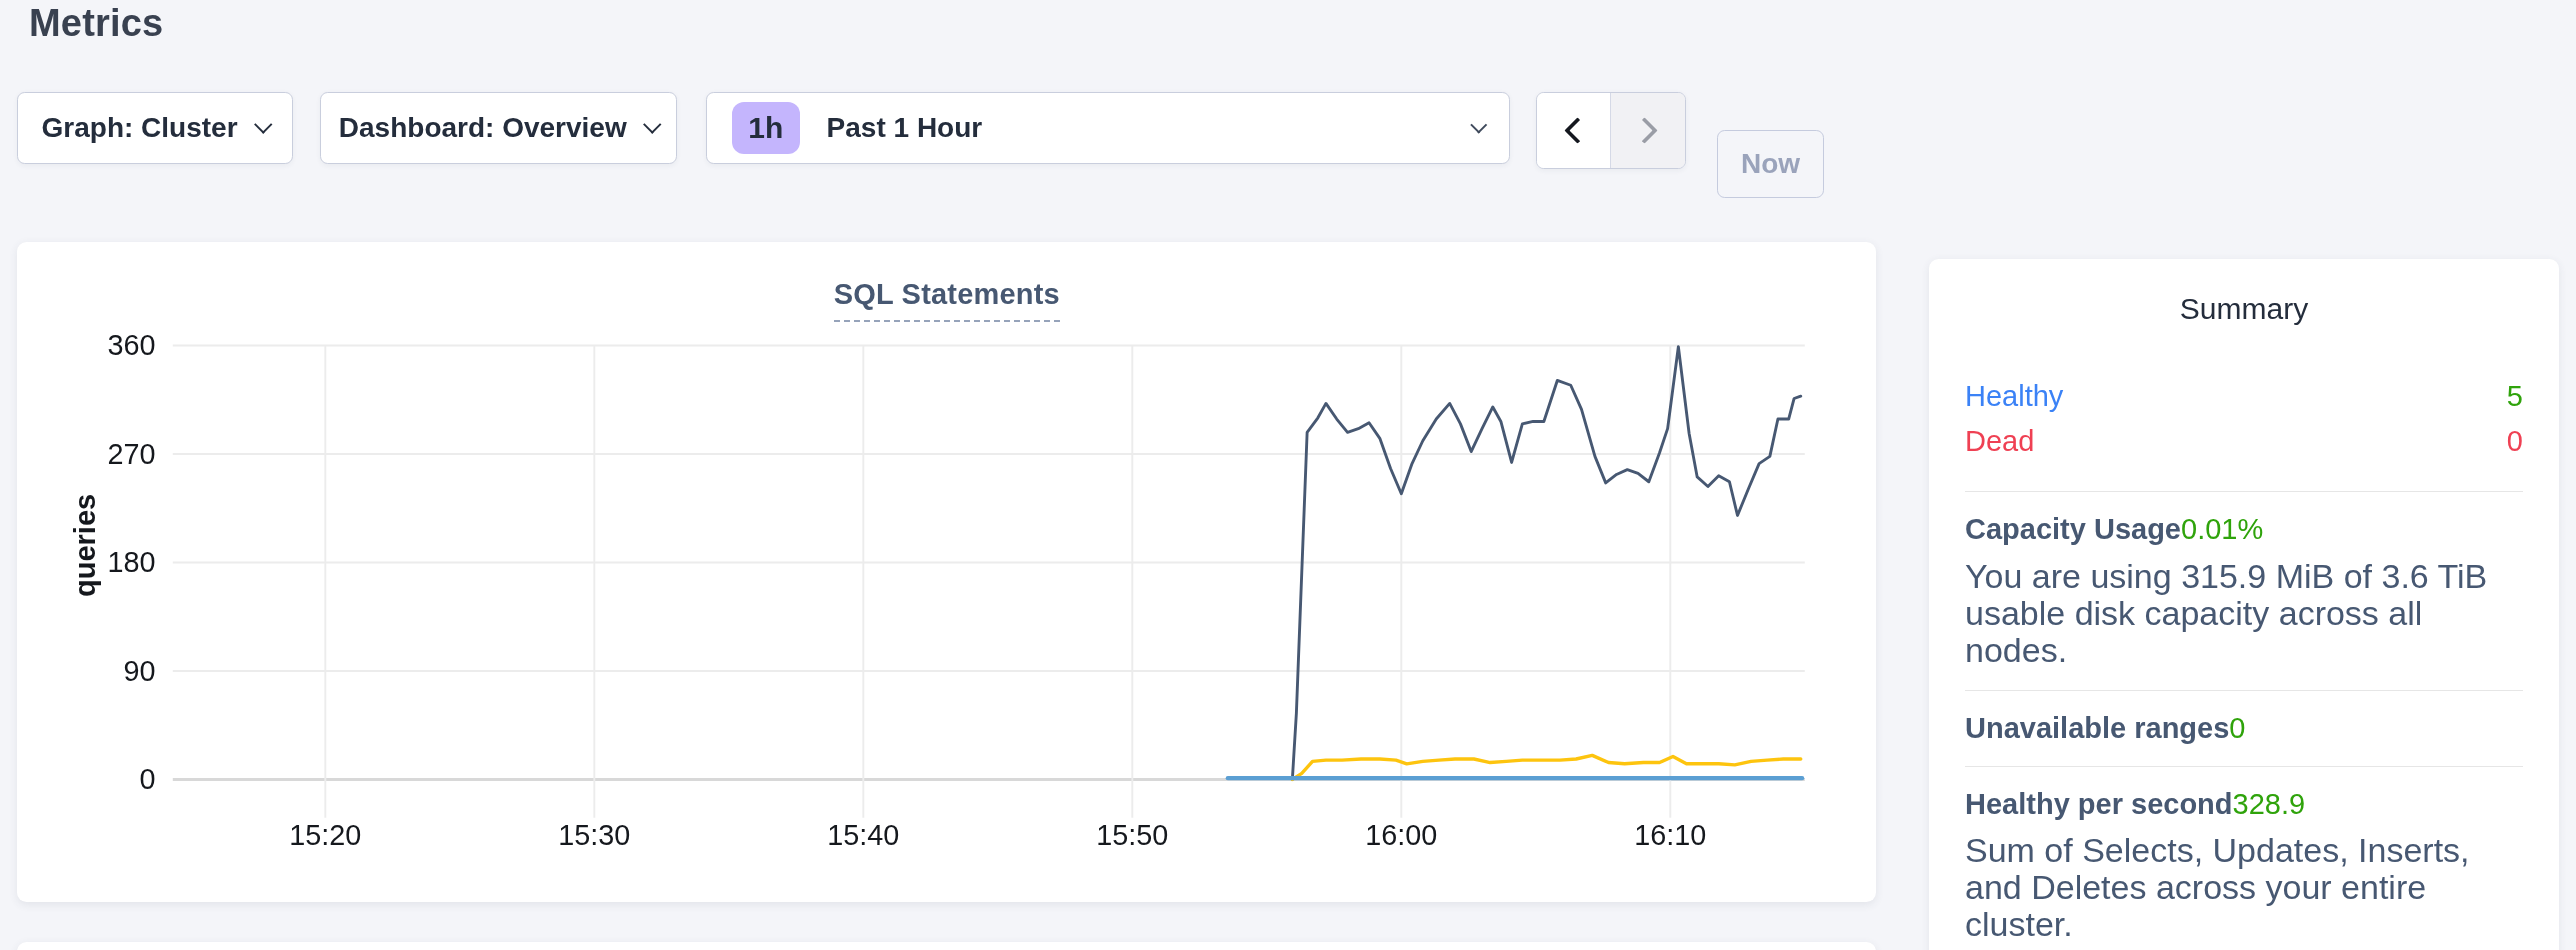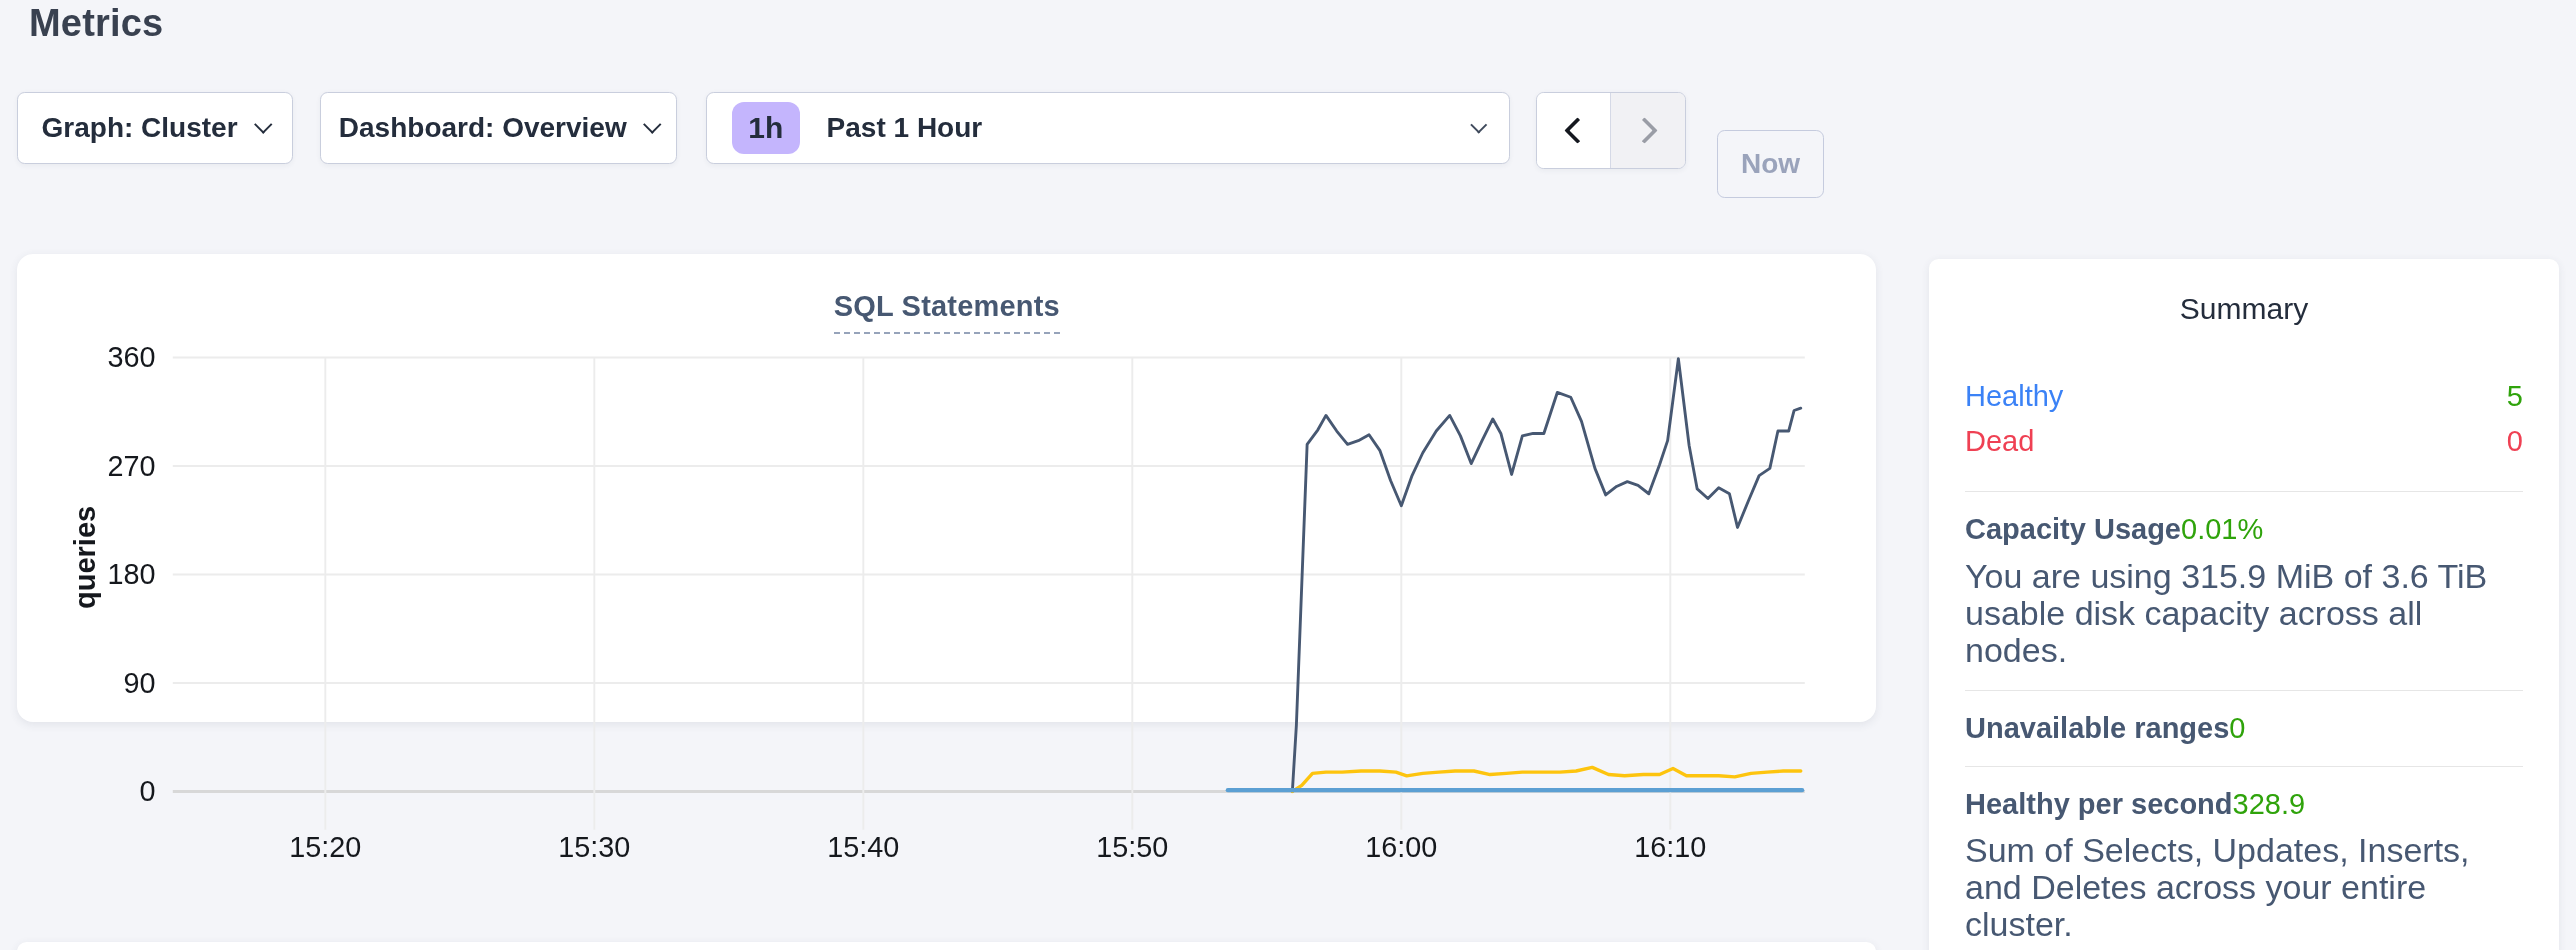--- a/index.html
+++ b/index.html
@@ -59,21 +59,21 @@
     border:1.9px solid #c5cbde; border-radius:7.7px; background:transparent;
     display:flex; align-items:center; justify-content:center;
     font-size:28px; font-weight:600; color:#9aa3bb;margin-top:38px;
   }
 
   
   .card{
     position:absolute; background:#fff; border-radius:9.6px;
     box-shadow:0 2.9px 8.6px rgba(55,62,90,.09);
   }
-  .chart-card{ left:17.3px; top:254px; width:1859px; height:468px;border-radius:16px; }
+  .chart-card{ left:17.3px; top:242px; width:1859px; height:660px; }
   .next-chart-card{ left:17.3px; top:942px; width:1859px; height:58px; }
   .summary-card{ left:1929px; top:259px; width:630px; height:749px; padding:33px 36px; }
 
   
   .chart-title-wrap{ position:absolute; left:0; right:0; top:36px; text-align:center; }
   .chart-title{
     display:inline-block; font-size:29px; font-weight:700; color:#475872;
     border-bottom:2.9px dashed #96a3ba; padding-bottom:8.6px; letter-spacing:0.2px;
   }
   .chart-svg{ position:absolute; left:31px; top:92px; }

